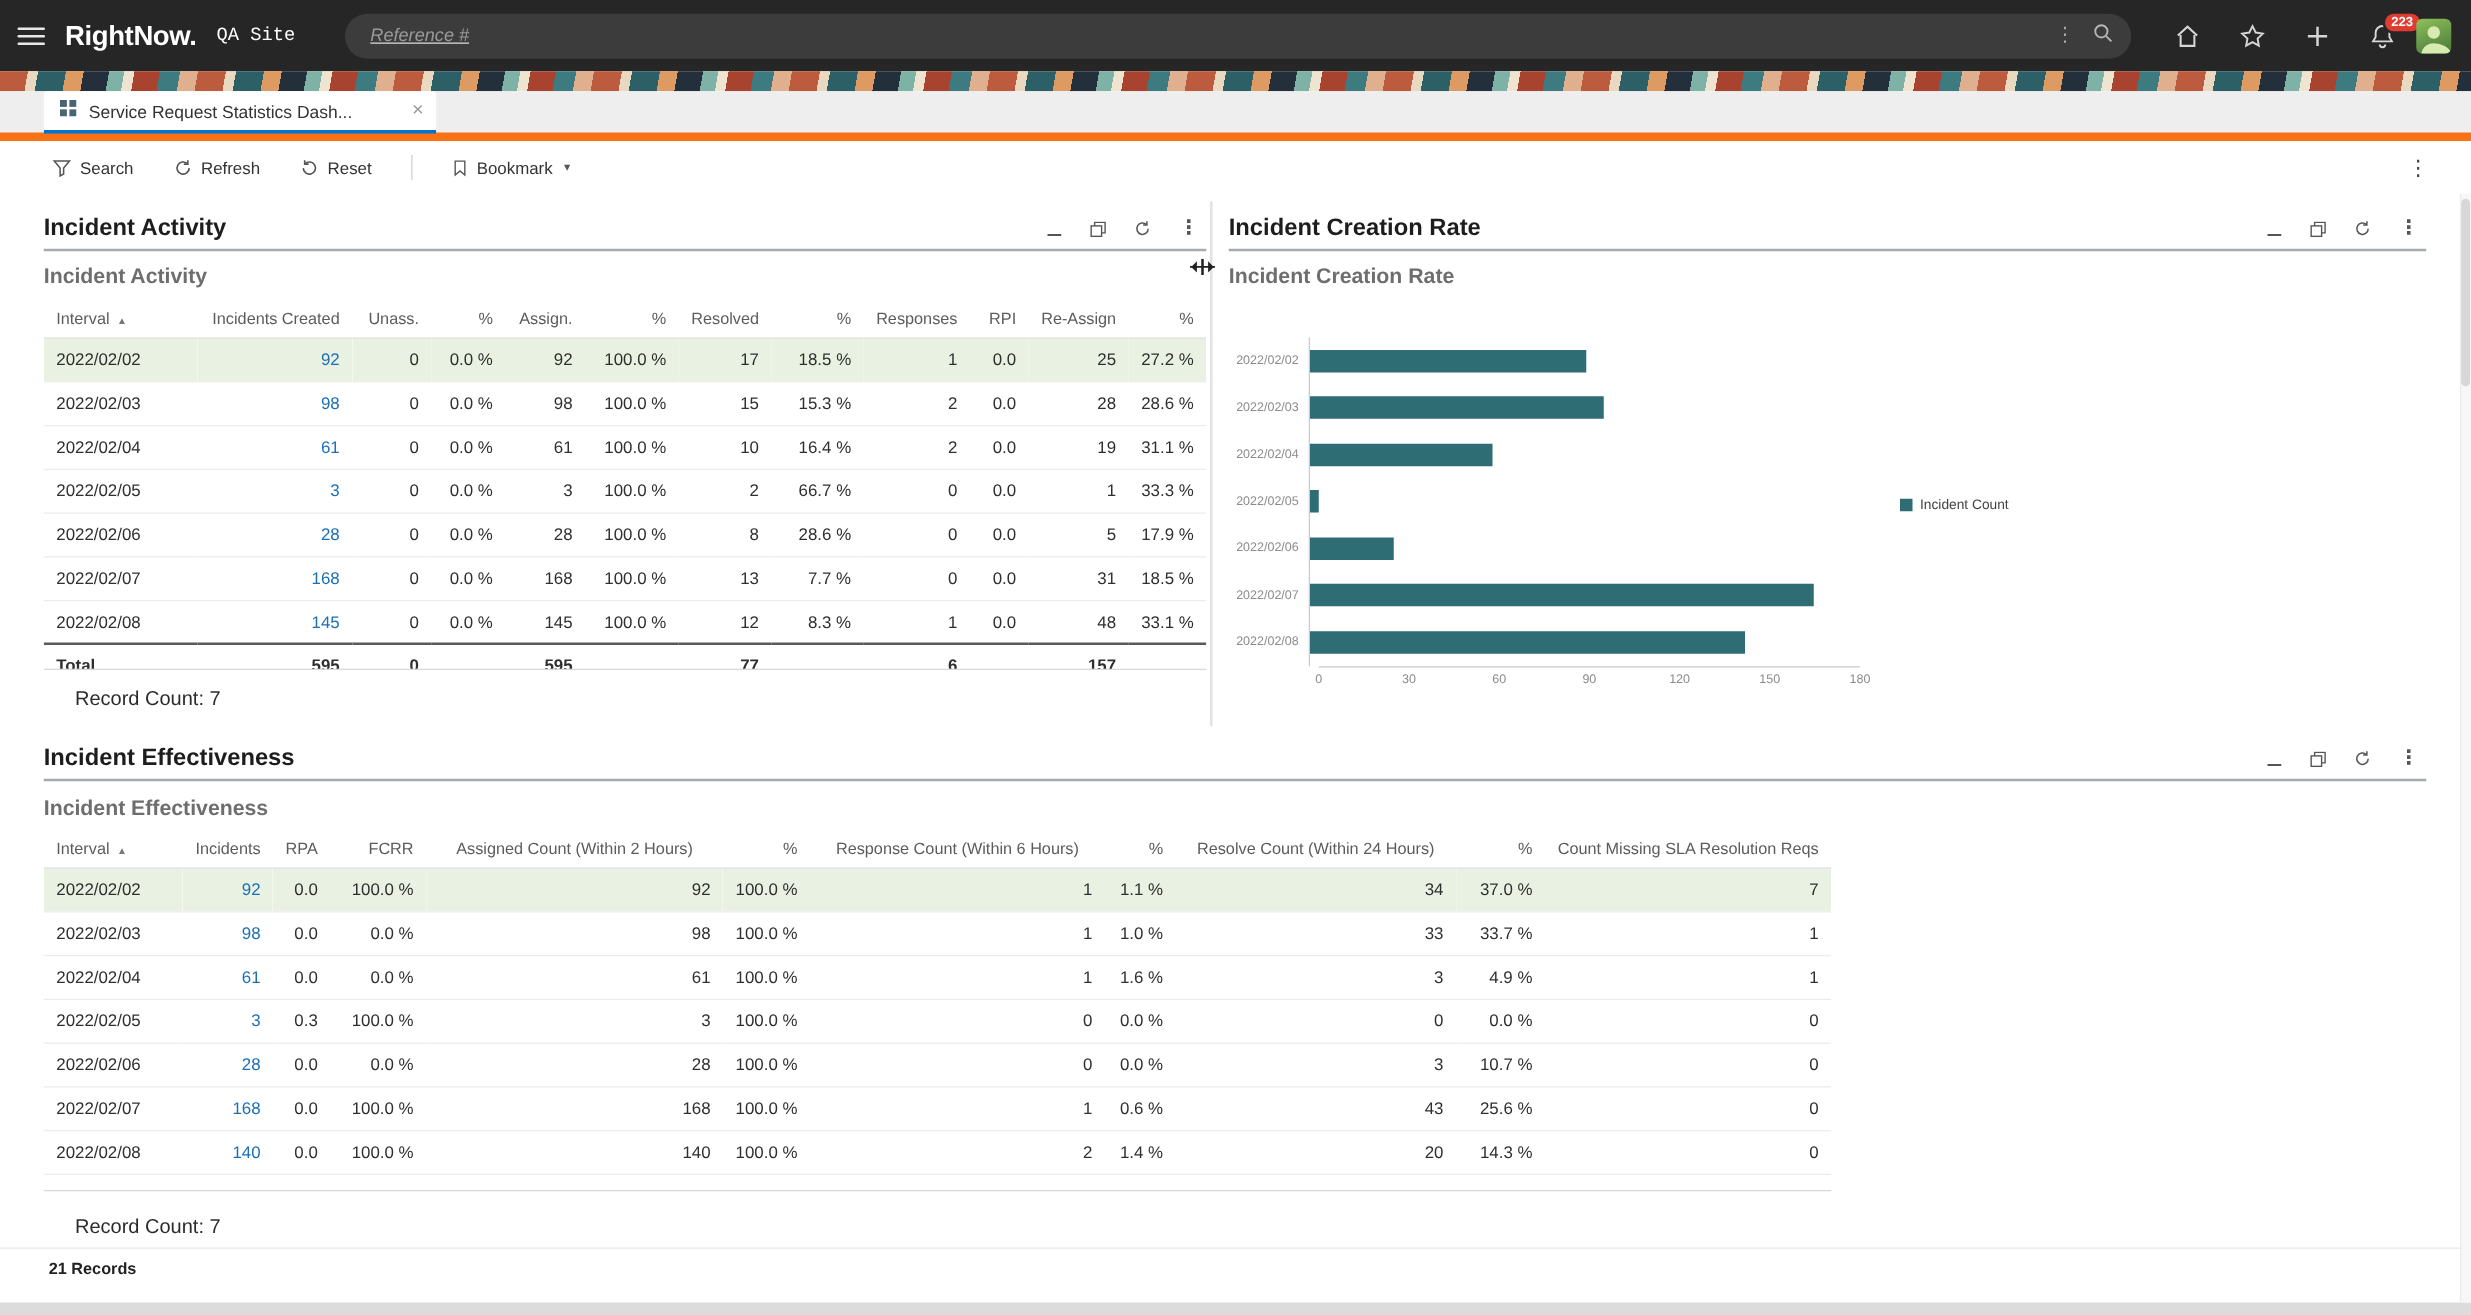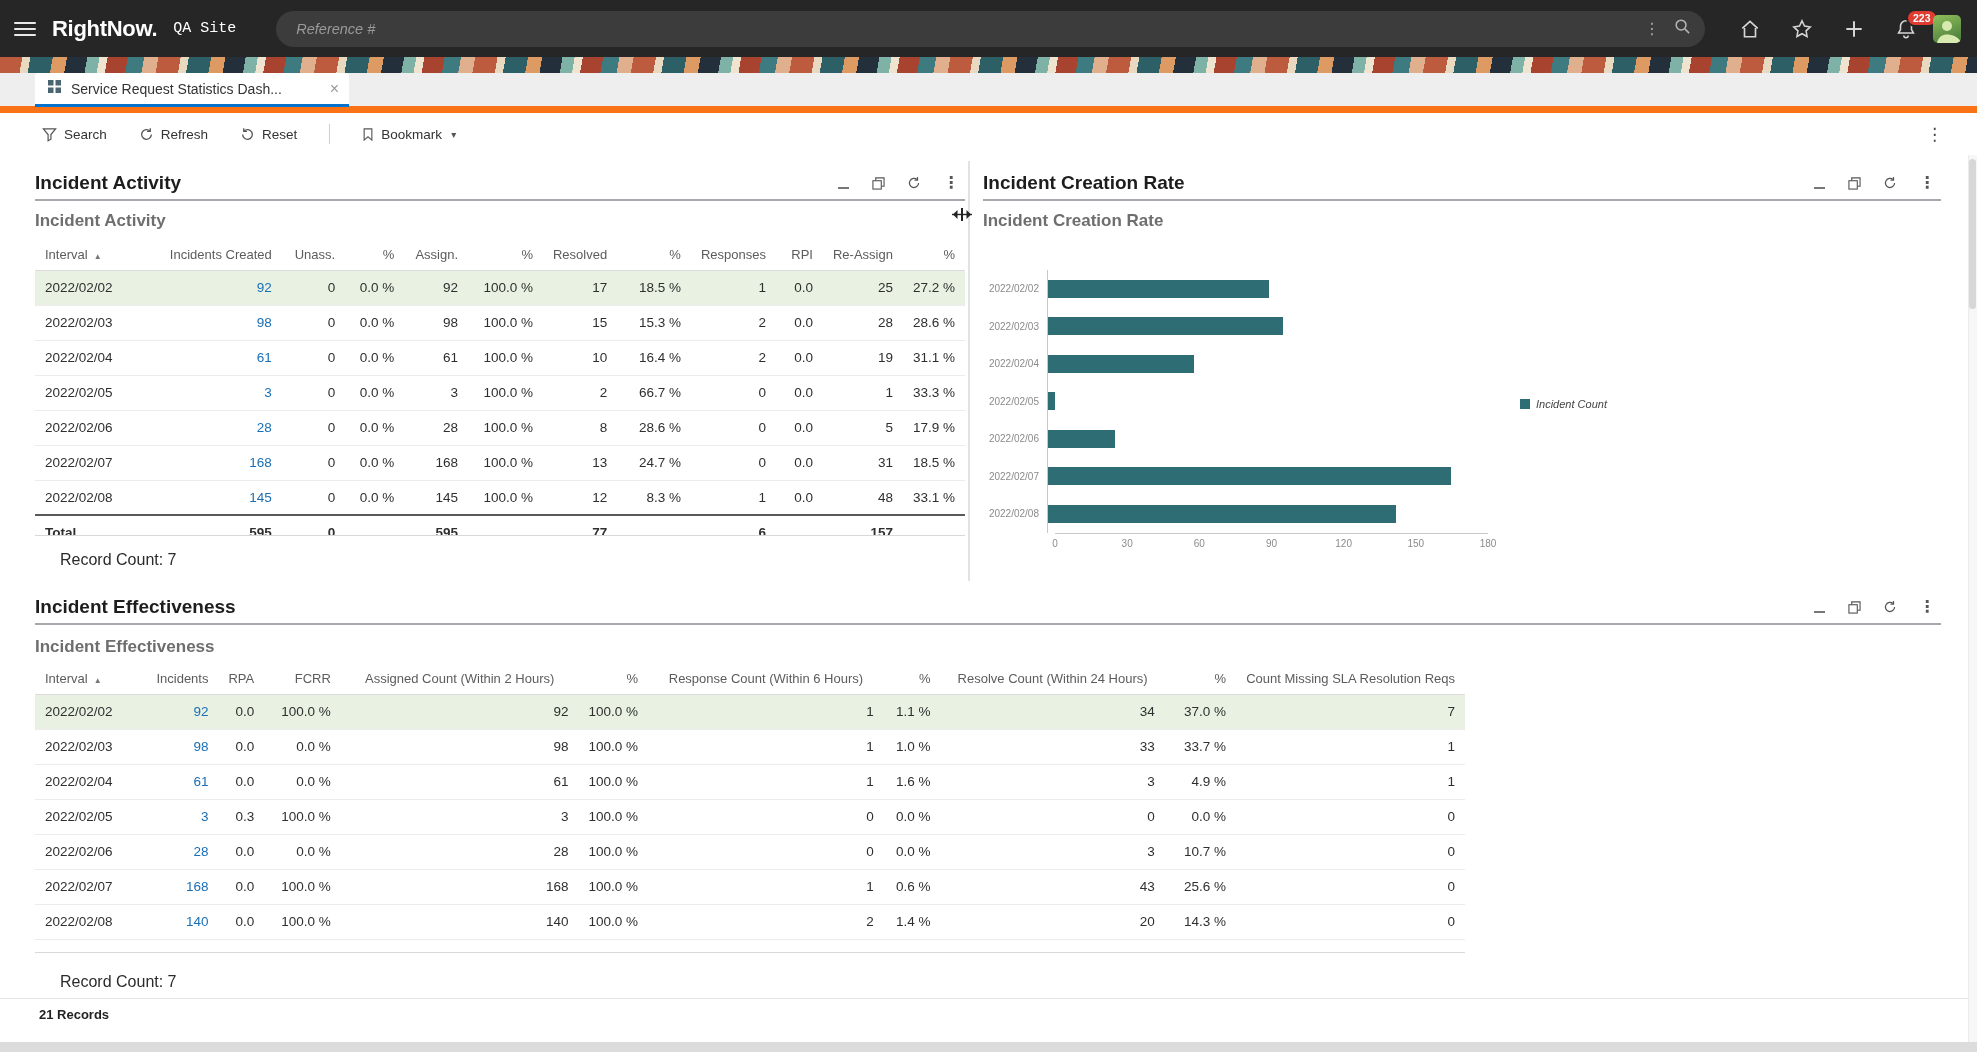--- a/index.html
+++ b/index.html
@@ -9,21 +9,21 @@
     font-family:"Liberation Sans","DejaVu Sans",sans-serif; color:#222;
   }
   
   .topbar { height:57px; background:#262626; display:flex; align-items:center; padding-left:14px; }
   .hamburger { width:22px; display:flex; flex-direction:column; gap:4px; cursor:pointer; margin-right:16px; }
   .hamburger span { height:2px; background:#e8e8e8; border-radius:1px; }
   .brand { color:#fff; font-size:22px; font-weight:bold; letter-spacing:-0.3px; white-space:nowrap; }
   .site { color:#fff; font-size:15px; margin-left:16px; white-space:nowrap;font-family:Liberation Mono, monospace; }
   .searchbox { flex:1; height:36px; background:#3c3c3c; border-radius:18px; margin:0 34px 0 40px;
     display:flex; align-items:center; padding:0 14px 0 18px; min-width:0; }
-  .searchbox input { flex:1; background:transparent; border:none; outline:none; color:#ddd; font-size:14.5px; font-family:inherit; min-width:0; }
+  .searchbox input { flex:1; background:transparent; border:none; outline:none; color:#ddd; font-size:14.5px; font-family:inherit; min-width:0;text-decoration:underline; }
   .searchbox input::placeholder { color:#9a9a9a; font-style:italic; }
   .sb-dots { color:#a9a9a9; font-size:16px; margin-right:14px; cursor:pointer; line-height:1; }
   .top-icons { display:flex; align-items:center; gap:30px; margin-right:16px; }
   .ticon { width:22px; height:22px; cursor:pointer; position:relative; color:#d6d6d6; }
   .ticon svg { display:block; }
   .badge { position:absolute; top:-9px; left:11px; background:#e03c31; color:#fff; font-size:10.5px; font-weight:bold;
     padding:2px 5px; border-radius:9px; border:2px solid #262626; line-height:1; white-space:nowrap; }
   .avatar { width:28px; height:28px; border-radius:5px; background:linear-gradient(160deg,#8fbf5a,#46783a);
     margin-right:16px; position:relative; overflow:hidden; cursor:pointer; flex:none; }
   
@@ -70,21 +70,21 @@
   .splitter { position:absolute; width:2px; background:#e2e2e2; cursor:col-resize; }
   .split-cursor { position:absolute; }
   
   .chart { position:absolute; }
   .crow { display:flex; align-items:center; height:37.5px; }
   .clab { width:64px; flex:none; text-align:right; padding-right:8px; font-size:10px; color:#8b8b8b; white-space:nowrap; }
   .carea { position:relative; flex:none; width:433px; height:100%; border-left:1px solid #c9c9c9; }
   .cbar { position:absolute; top:50%; transform:translateY(-50%); left:0; height:18px; }
   .cxaxis { position:relative; margin-left:72px; width:433px; height:18px; border-top:1px solid #c9c9c9; }
   .ctick { position:absolute; top:4px; transform:translateX(-50%); font-size:10px; color:#8b8b8b; }
-  .legend { position:absolute; display:flex; align-items:center; gap:6px; font-size:11px; color:#444; white-space:nowrap;font-style:italic; }
+  .legend { position:absolute; display:flex; align-items:center; gap:6px; font-size:11px; color:#444; white-space:nowrap; }
   .lswatch { width:10px; height:10px; display:inline-block; }
   
   .footline { position:absolute; left:0; right:0; border-top:1px solid #e6e6e6; }
   .footer-label { position:absolute; font-size:13px; font-weight:bold; color:#222; }
   .bottomstrip { position:absolute; left:0; right:0; height:10px; background:#dcdcdc; }
   .scrollgutter { position:absolute; right:0; top:0; width:9px; height:887px; background:#f7f7f7; border-left:1px solid #ececec; }
   .scrollthumb { position:absolute; right:1px; top:4px; width:7px; height:150px; background:#d7d7d7; border-radius:4px; cursor:pointer; }
 </style>
 </head>
 <body>
@@ -328,21 +328,21 @@
             <td>17.9 %</td>
           </tr>
           <tr>
             <td class="left">2022/02/07</td>
             <td><a href="#" class="link">168</a></td>
             <td>0</td>
             <td>0.0 %</td>
             <td>168</td>
             <td>100.0 %</td>
             <td>13</td>
-            <td>24.7 %</td>
+            <td>7.7 %</td>
             <td>0</td>
             <td>0.0</td>
             <td>31</td>
             <td>18.5 %</td>
           </tr>
           <tr>
             <td class="left">2022/02/08</td>
             <td><a href="#" class="link">145</a></td>
             <td>0</td>
             <td>0.0 %</td>

